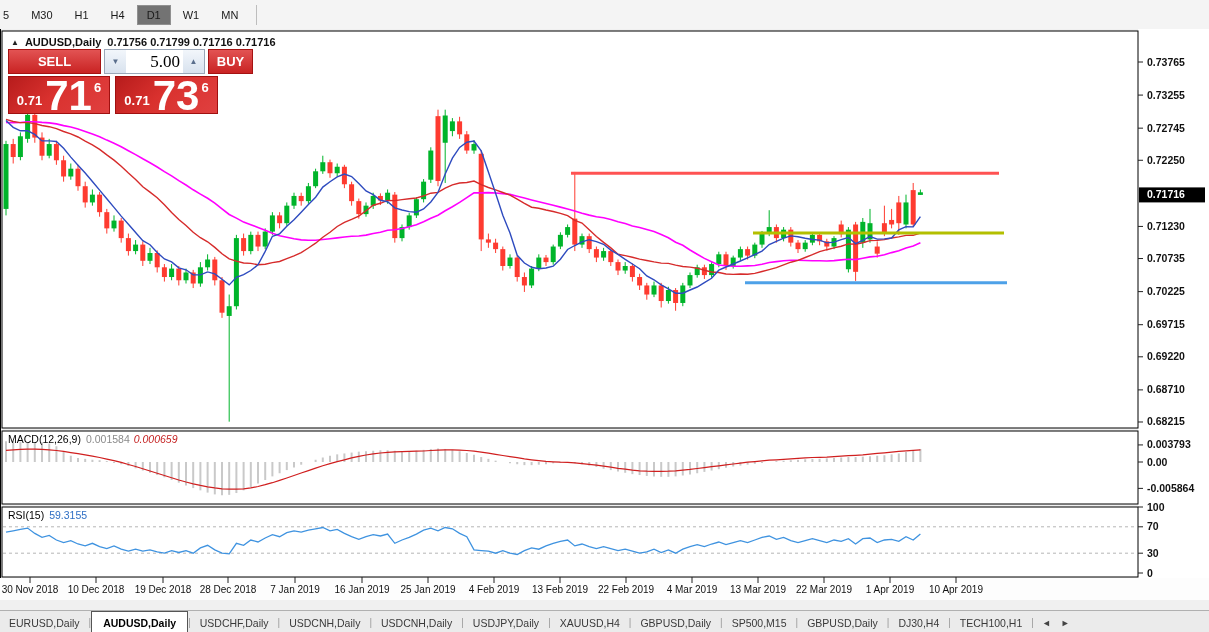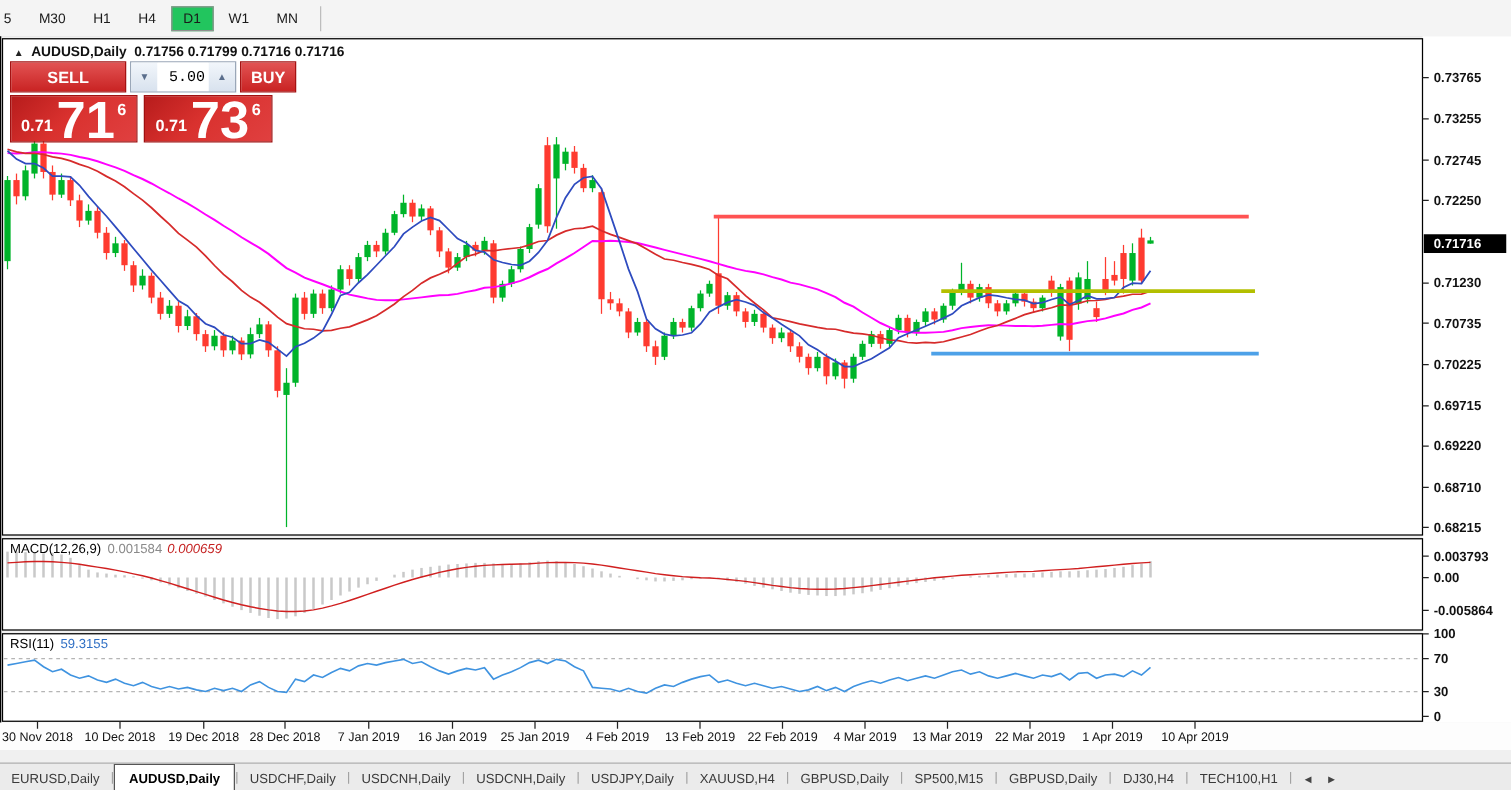--- a/index.html
+++ b/index.html
@@ -2,21 +2,21 @@
 <html><head>
 <meta charset="utf-8">
 <style>
   html,body{margin:0;padding:0;width:1209px;height:632px;overflow:hidden;background:#f0f0f0;
     font-family:"Liberation Sans",sans-serif;-webkit-font-smoothing:antialiased;}
   #stage{position:relative;width:1209px;height:632px;}
   
   #toolbar{position:absolute;left:0;top:0;width:1209px;height:29px;background:#f4f4f4;
     border-bottom:1px solid #cccccc;display:flex;align-items:center;overflow:hidden;}
   .tfbtn{font-size:11px;color:#1a1a1a;padding:3px 9px;margin:0 1px;border:1px solid transparent;cursor:default;}
-  .tfbtn.active{background:#22c55e;border:1px solid #909090;}
+  .tfbtn.active{background:#737373;border:1px solid #909090;}
   .tbsep{width:1px;height:20px;background:#bdbdbd;margin:0 7px;}
   
   #chartsvg{position:absolute;left:0;top:0;z-index:1;}
   .ovl{position:absolute;z-index:3;}
   #symtitle{left:11px;top:36px;font-size:11px;font-weight:bold;color:#111;display:flex;align-items:center;gap:6px;}
   #symtitle .tri{font-size:8px;color:#222;}
   #macdlabel,#rsilabel{font-size:10.5px;color:#000;}
   #macdlabel{left:8px;top:433px;}
   #rsilabel{left:8px;top:509px;}
   #macdlabel .v1{color:#8a8a8a;margin-left:5px;}
@@ -25,22 +25,22 @@
   
   #octw{position:absolute;left:8px;top:49px;z-index:4;width:252px;}
   #octrow1{display:flex;height:25px;}
   .redbtn{background:linear-gradient(#e25353,#c92323);color:#fff;font-weight:bold;font-size:13px;
     display:flex;align-items:center;justify-content:center;border:1px solid #a51212;box-sizing:border-box;cursor:pointer;}
   #sellbtn{width:93px;}
   #buybtn{width:45px;margin-left:3px;}
   #spingrp{display:flex;height:25px;border:1px solid #9aa7b8;box-sizing:border-box;margin-left:3px;background:#fff;}
   .spinbtn{width:21px;background:linear-gradient(#f2f6fb,#d8e2ee);color:#5a6e8c;font-size:8px;
     display:flex;align-items:center;justify-content:center;border:0;cursor:pointer;}
-  #volbox{width:38px;border:0;outline:0;font-size:12px;color:#000;text-align:right;padding:0 3px 0 0;
-    font-family:Liberation Mono, monospace;}
+  #volbox{width:38px;border:0;outline:0;font-size:17px;color:#000;text-align:right;padding:0 3px 0 0;
+    font-family:Liberation Serif, serif;margin-left:16px;}
   #octrow2{display:flex;margin-top:2px;height:38px;}
   .pricepanel{background:linear-gradient(135deg,#b71c1c 0%,#d9312e 45%,#e04040 100%);color:#fff;position:relative;
     display:flex;align-items:flex-end;justify-content:center;cursor:pointer;border:1px solid #a01010;box-sizing:border-box;}
   #sellpanel{width:102px;}
   #buypanel{width:103px;margin-left:5px;}
   .pp-prefix{font-size:13px;font-weight:bold;margin:0 3px 5px 0;}
   .pp-big{font-size:42px;font-weight:bold;line-height:34px;}
   .pp-sup{font-size:13px;font-weight:bold;align-self:flex-start;margin:3px 0 0 2px;}
   
   #tabbar{position:absolute;left:0;top:600px;width:1209px;height:32px;background:#ebebeb;
@@ -581,21 +581,21 @@
         <span class="pp-big">73</span>
         <span class="pp-sup">6</span>
       </div>
     </div>
   </div>
 
   <div class="ovl" id="macdlabel">
     <span>MACD(12,26,9)</span><span class="v1">0.001584</span><span class="v2">0.000659</span>
   </div>
   <div class="ovl" id="rsilabel">
-    <span>RSI(11)</span><span class="v">59.3155</span>
+    <span>RSI(15)</span><span class="v">59.3155</span>
   </div>
 
   <div id="tabbar">
       <span class="tab">EURUSD,Daily</span>
       <span class="tabdiv">|</span>
       <span class="tab active">AUDUSD,Daily</span>
       <span class="tabdiv">|</span>
       <span class="tab">USDCHF,Daily</span>
       <span class="tabdiv">|</span>
       <span class="tab">USDCNH,Daily</span>

